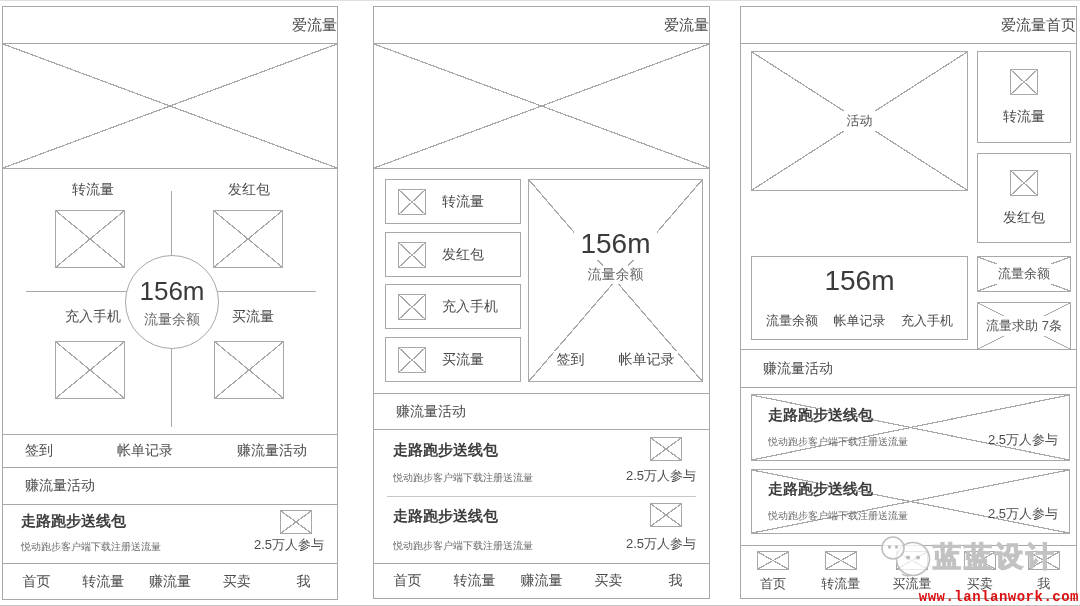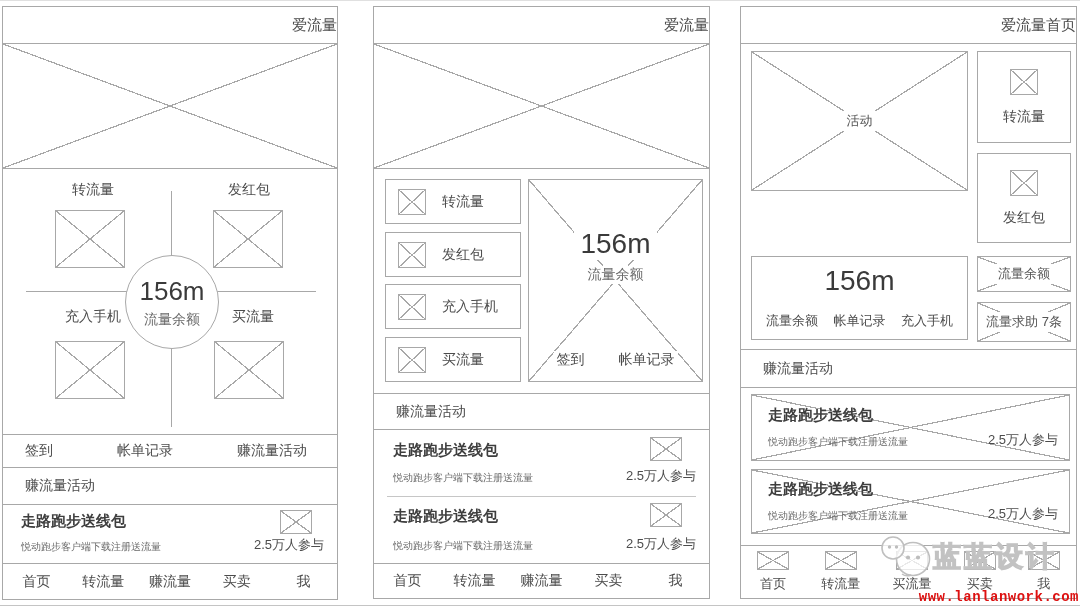--- a/index.html
+++ b/index.html
@@ -241,21 +241,21 @@
         <div class="bal3-links">
           <span>流量余额</span>
           <span>帐单记录</span>
           <span>充入手机</span>
         </div>
       </div>
 
       <div class="pill cross" style="top:212px;height:36px;">
         <span class="on-x">流量余额</span>
       </div>
-      <div class="pill cross" style="top:258px;height:40px;">
+      <div class="pill cross" style="top:258px;height:48px;">
         <span class="on-x">流量求助 7条</span>
       </div>
     </div>
 
     <div class="sect3">
       <span>赚流量活动</span>
     </div>
 
     <div class="promo3-wrap">
       <div class="promo3 cross" style="top:6px;height:67px;">

